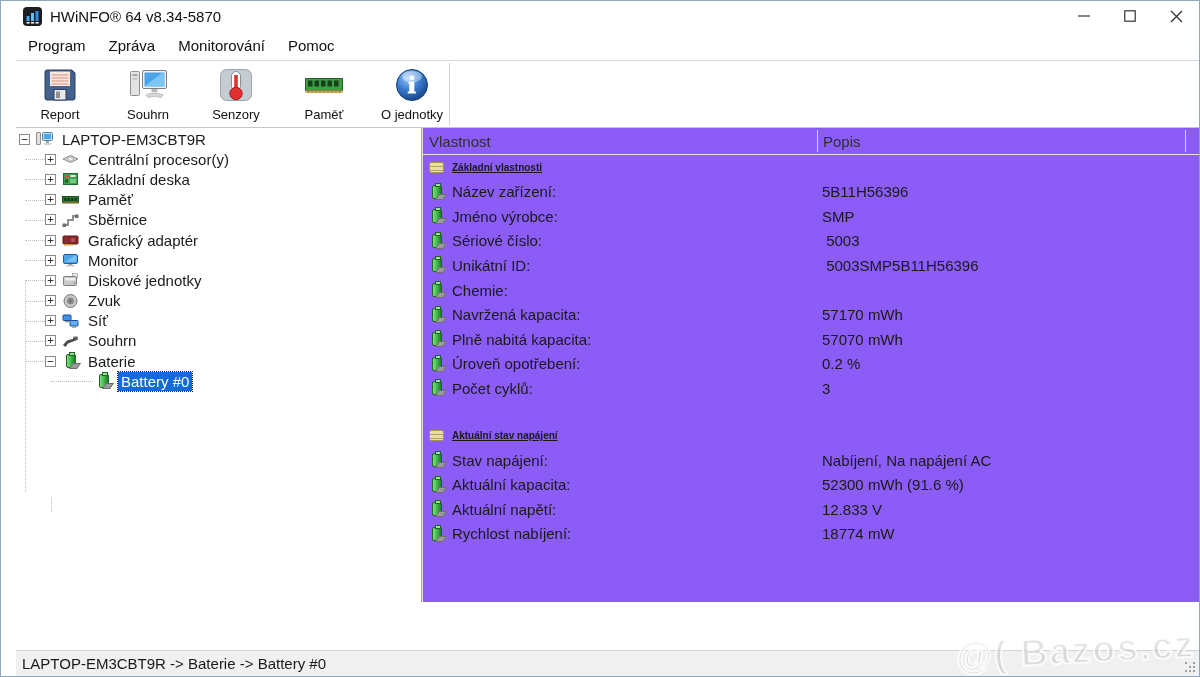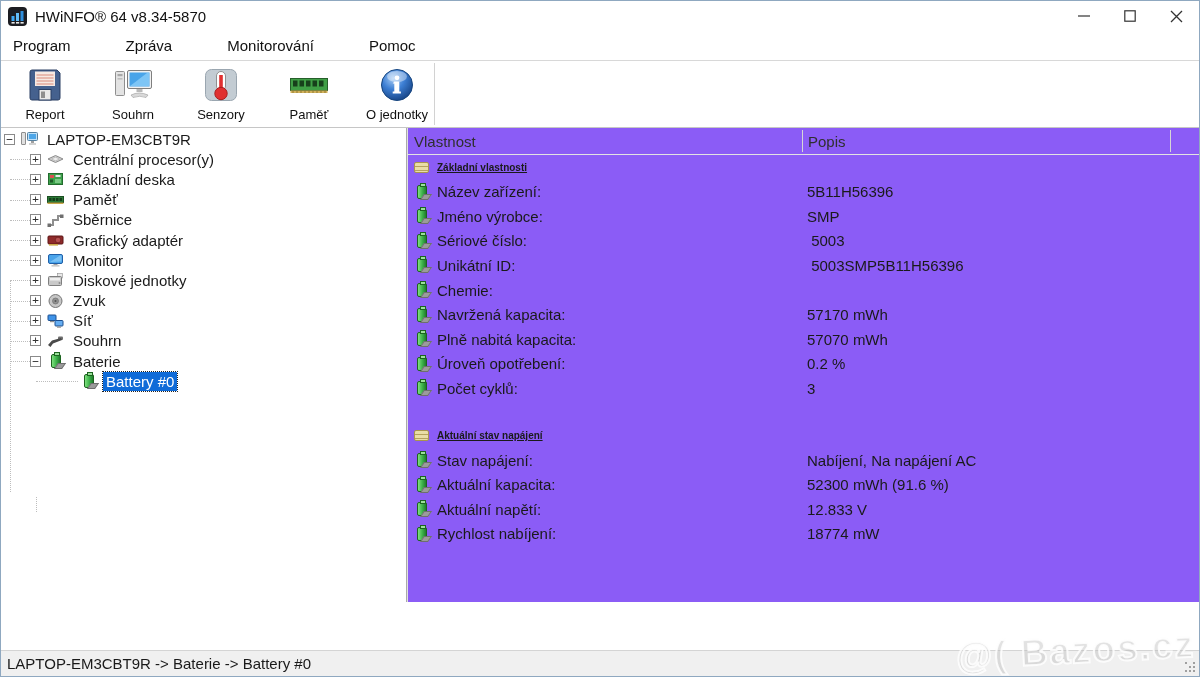--- a/index.html
+++ b/index.html
@@ -1,30 +1,30 @@
 <!DOCTYPE html>
 <html><head>
 <meta charset="utf-8">
 <style>
   * { box-sizing: border-box; margin: 0; padding: 0; }
   html,body { width:1200px; height:677px; }
   body { font-family:"Liberation Sans","DejaVu Sans",sans-serif; font-size:15px; color:#1a1a1a; background:#dfe3e8; }
-  .window { position:relative; width:1200px; height:677px; background:#fff; border:1px solid #8fa8c0; overflow:hidden; display:flex; flex-direction:column; }
+  .window { position:relative; width:1200px; height:677px; background:#fff; border:1px solid #8fa8c0; overflow:hidden; display:flex; flex-direction:column;padding-left:15px; }
 
   
   .titlebar { height:30px; display:flex; align-items:center; background:#fff; flex:0 0 auto; }
   .app-ic { width:19px; height:19px; margin-left:7px; border-radius:4px; background:#1c1d22; position:relative; flex:0 0 auto; }
   .app-ic svg { position:absolute; inset:0; }
   .title-text { margin-left:8px; font-size:15px; color:#111; }
   .win-controls { margin-left:auto; display:flex; height:100%; }
   .wbtn { width:46px; height:100%; display:flex; align-items:center; justify-content:center; }
   .wbtn svg { display:block; }
 
   
-  .menubar { height:30px; display:flex; align-items:center; padding-left:10px; border-bottom:1px solid #d8d8d8; background:#fff; flex:0 0 auto;gap:32px; }
+  .menubar { height:30px; display:flex; align-items:center; padding-left:10px; border-bottom:1px solid #d8d8d8; background:#fff; flex:0 0 auto; }
   .menu-item { margin-right:19px; padding:3px 2px; font-size:15px; color:#111; cursor:default; }
 
   
   .toolbar { height:67px; position:relative; background:#fff; border-bottom:1px solid #c6c6c6; flex:0 0 auto; display:flex; }
   .tbtn { width:88px; height:100%; display:flex; flex-direction:column; align-items:center; justify-content:flex-start; padding-top:5px; }
   .tbtn .tico { height:38px; display:flex; align-items:center; justify-content:center; }
   .tbtn .tlabel { font-size:13px; margin-top:3px; color:#111; }
   .tb-divider { position:absolute; left:433px; top:2px; bottom:2px; width:1px; background:#d2d2d2; }
 
   

